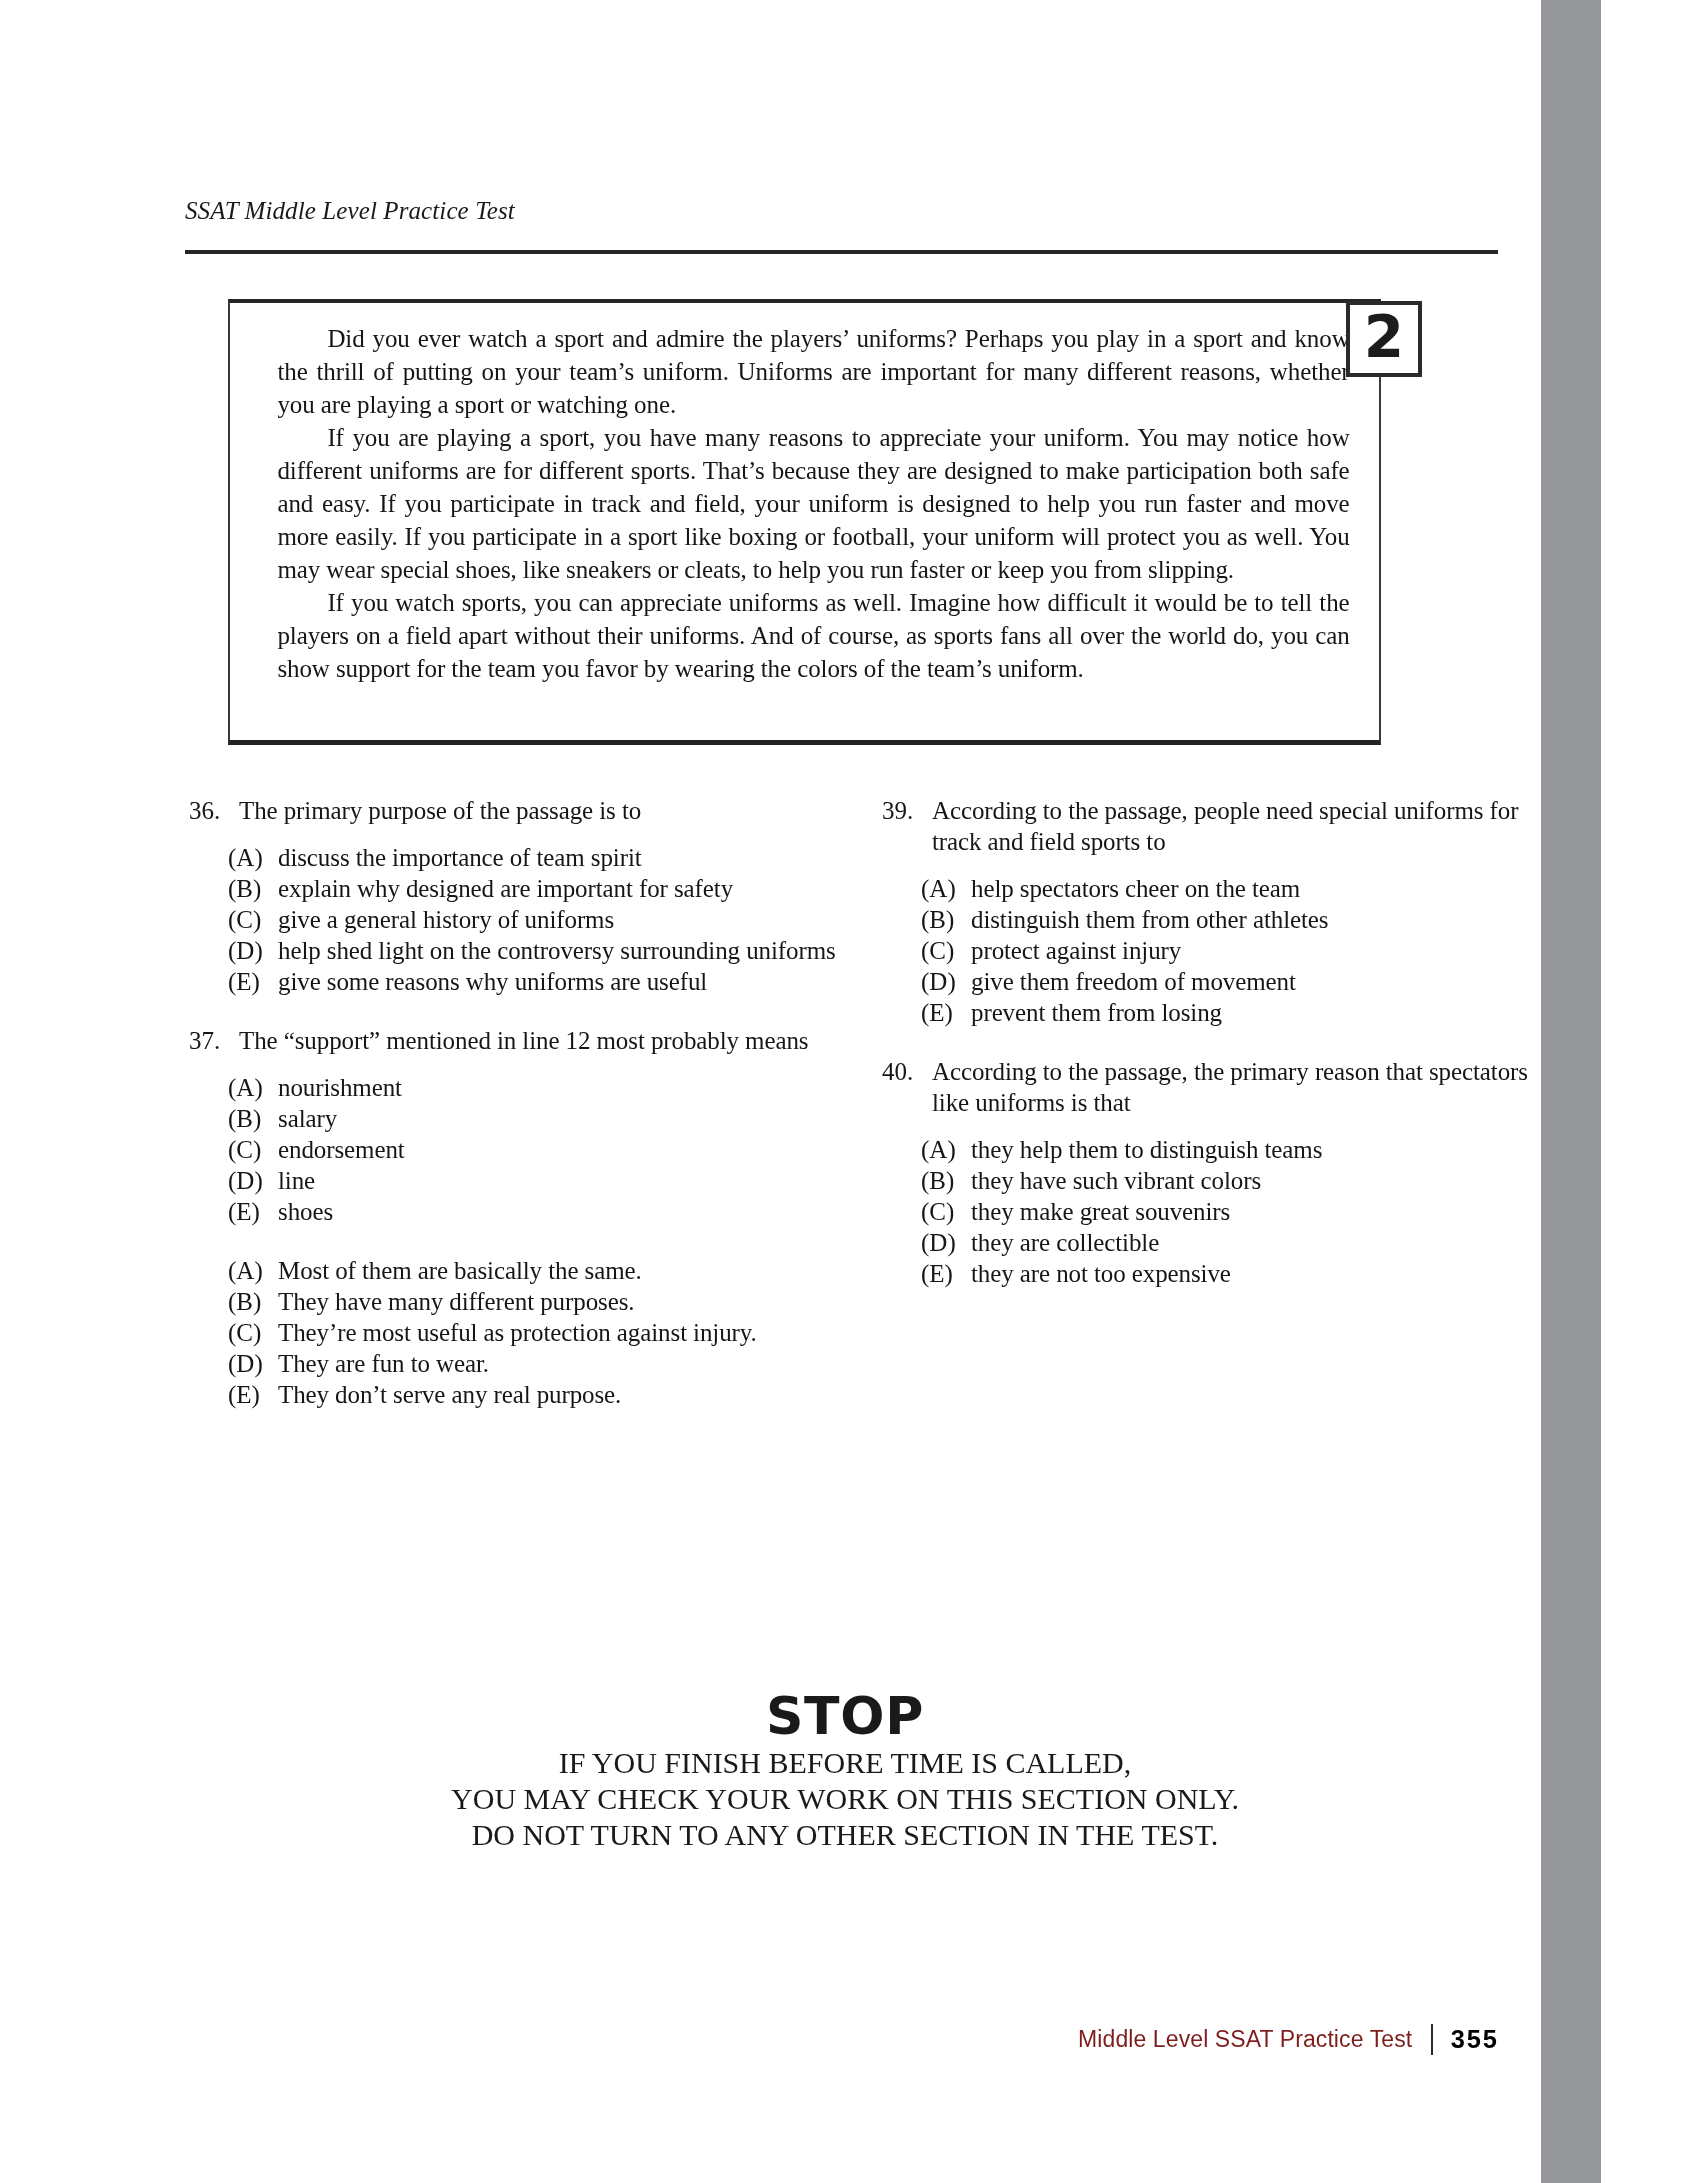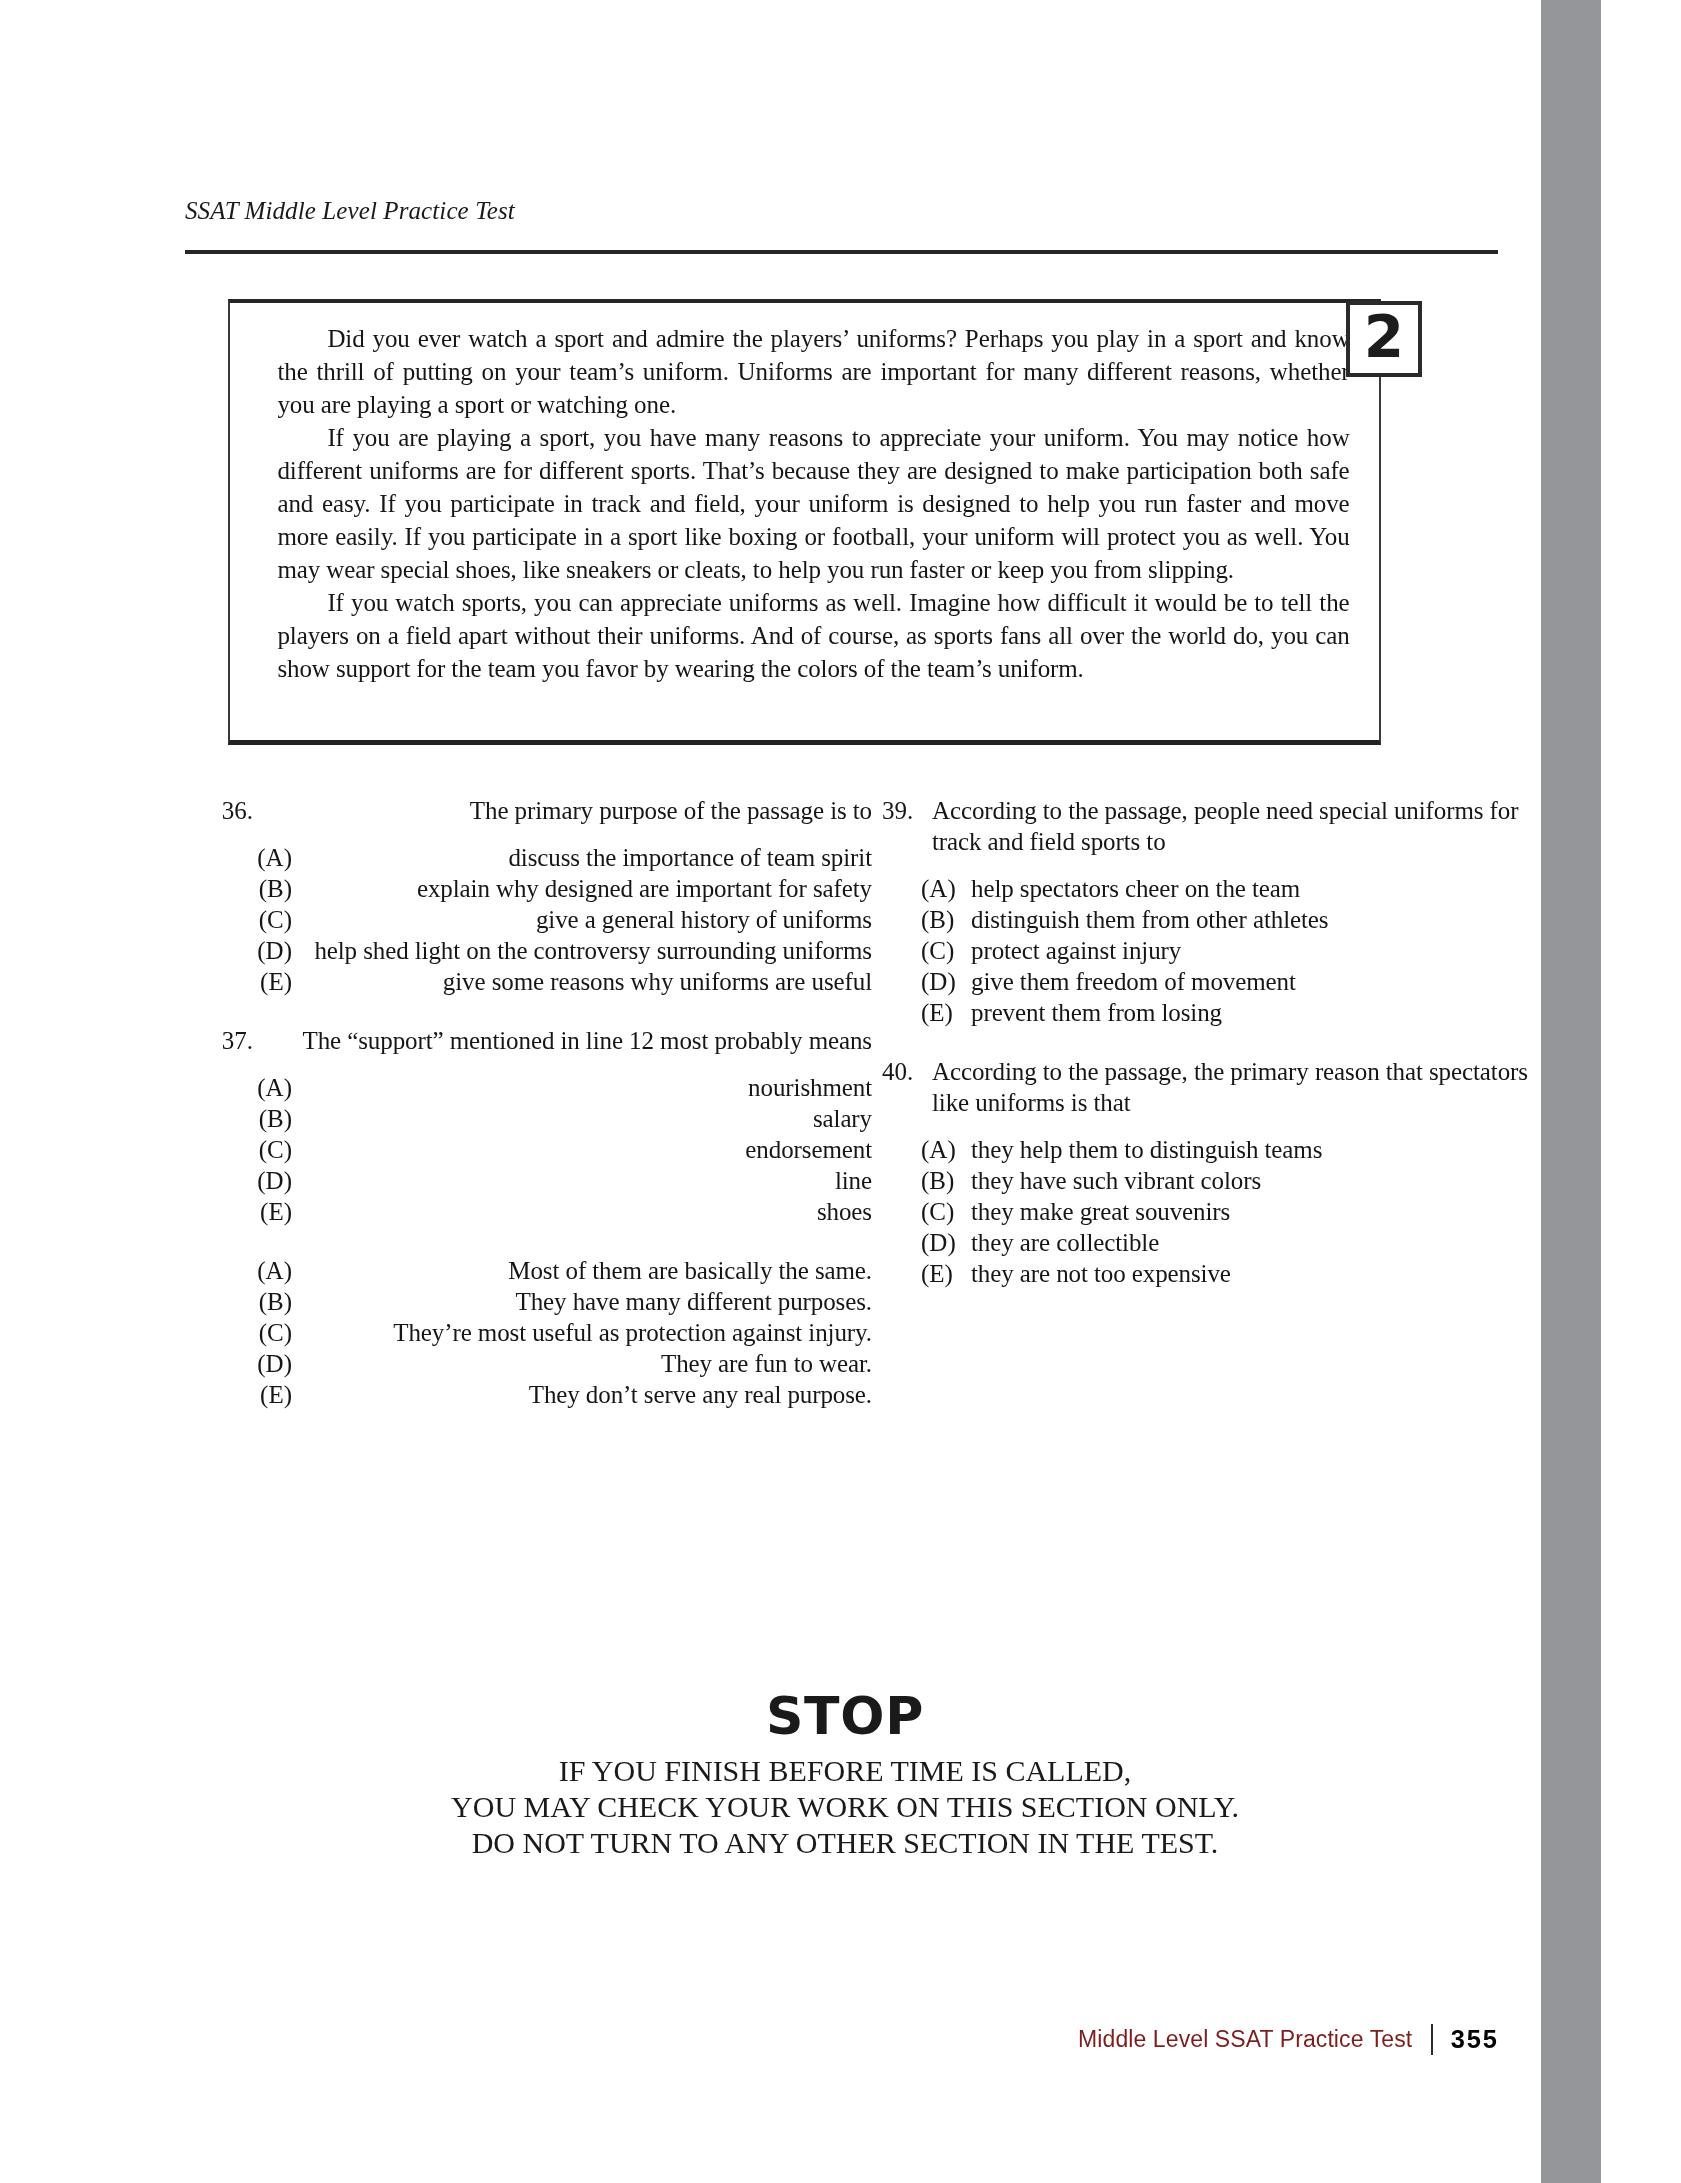--- a/index.html
+++ b/index.html
@@ -109,21 +109,21 @@
     line-height: 1;
     color: #1c1c1c;
     margin-top: -4px;
   }
 
   
   .qcol {
     position: absolute;
     top: 795px;
   }
-  .qcol.left  { left: 203px;  width: 669px; text-align: right; }
+  .qcol.left  { left: 189px;  width: 669px; }
   .qcol.right { left: 882px; width: 669px; }
 
   .question {
     margin-bottom: 28px;
   }
   .q-stem {
     display: flex;
     align-items: flex-start;
   }
   .q-num {
@@ -179,21 +179,21 @@
   }
   .stop-word {
     font-family: "DejaVu Sans", sans-serif;
     font-weight: bold;
     font-size: 52px;
     line-height: 58px;
     letter-spacing: 0.7px;
     color: #1a1a1a;
   }
   .stop-lines {
-    margin-top: 8px;
+    margin-top: 0;
   }
   .stop-lines div {
     font-family: "Liberation Serif", serif;
     font-size: 30px;
     line-height: 36px;
     color: #1a1a1a;
     letter-spacing: 0px;
   }
 
   

